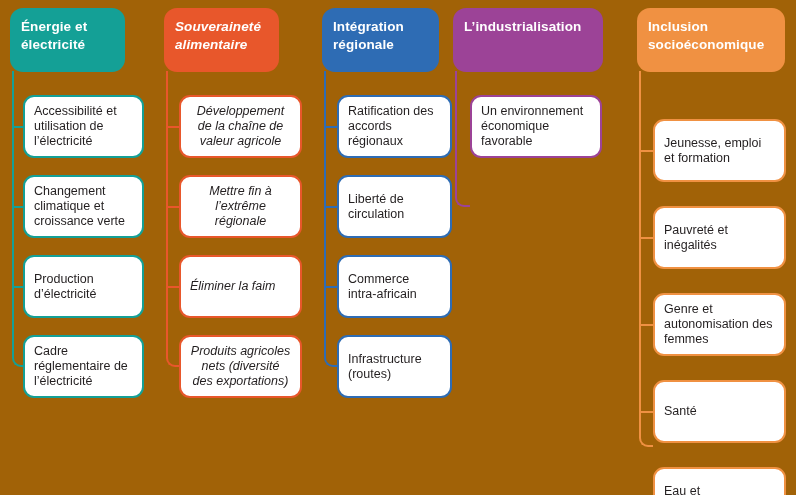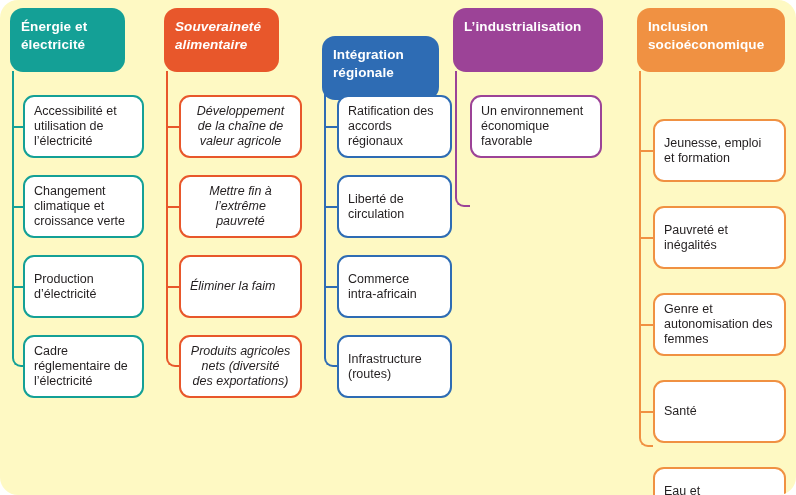--- a/index.html
+++ b/index.html
@@ -4,24 +4,23 @@
 <style>
   html, body {
     margin: 0;
     padding: 0;
     background: #ffffff;
   }
   .canvas {
     position: relative;
     width: 796px;
     height: 495px;
-    background: #fef9c3;
+    background: #a16207;
     font-family: "Liberation Sans", sans-serif;
     overflow: hidden;
-    border-radius: 18px;
   }
   .column {
     position: absolute;
     top: 8px;
   }
   .header {
     box-sizing: border-box;
     height: 64px;
     border-radius: 13px;
     background: var(--c);
@@ -81,21 +80,21 @@
   
   .col1 { left: 10px;  --ind: 13px; }
   .col1 .header { width: 115px; }
   .col1 .item   { width: 121px; }
 
   .col2 { left: 164px; font-style: italic; --ind: 15px; }
   .col2 .header { width: 115px; }
   .col2 .item   { width: 123px; text-align: center; }
 
   .col3 { left: 322px; --ind: 15px; }
-  .col3 .header { width: 117px; margin-top: 28px; }
+  .col3 .header { width: 117px; }
   .col3 .item   { width: 115px; }
 
   .col4 { left: 453px; --ind: 17px; }
   .col4 .header { width: 150px; }
   .col4 .item   { width: 132px; }
 
   .col5 { left: 637px; --ind: 16px; }
   .col5 .header { width: 148px; }
   .col5 .item   { width: 133px; margin-top: 24px; }
 </style>
@@ -113,21 +112,21 @@
       <div class="item">Production d’électricité</div>
       <div class="item">Cadre réglementaire de l’électricité</div>
     </div>
   </div>
 
   <div class="column col2" style="--c: #E8572B;">
     <div class="header">Souveraineté alimentaire</div>
     <div class="trunk"></div>
     <div class="items">
       <div class="item">Développement de la chaîne de valeur agricole</div>
-      <div class="item">Mettre fin à l’extrême pauvreté</div>
+      <div class="item">Mettre fin à l’extrême régionale</div>
       <div class="item">Éliminer la faim</div>
       <div class="item">Produits agricoles nets (diversité des exportations)</div>
     </div>
   </div>
 
   <div class="column col3" style="--c: #2E6CB4;">
     <div class="header">Intégration régionale</div>
     <div class="trunk"></div>
     <div class="items">
       <div class="item">Ratification des accords régionaux</div>

